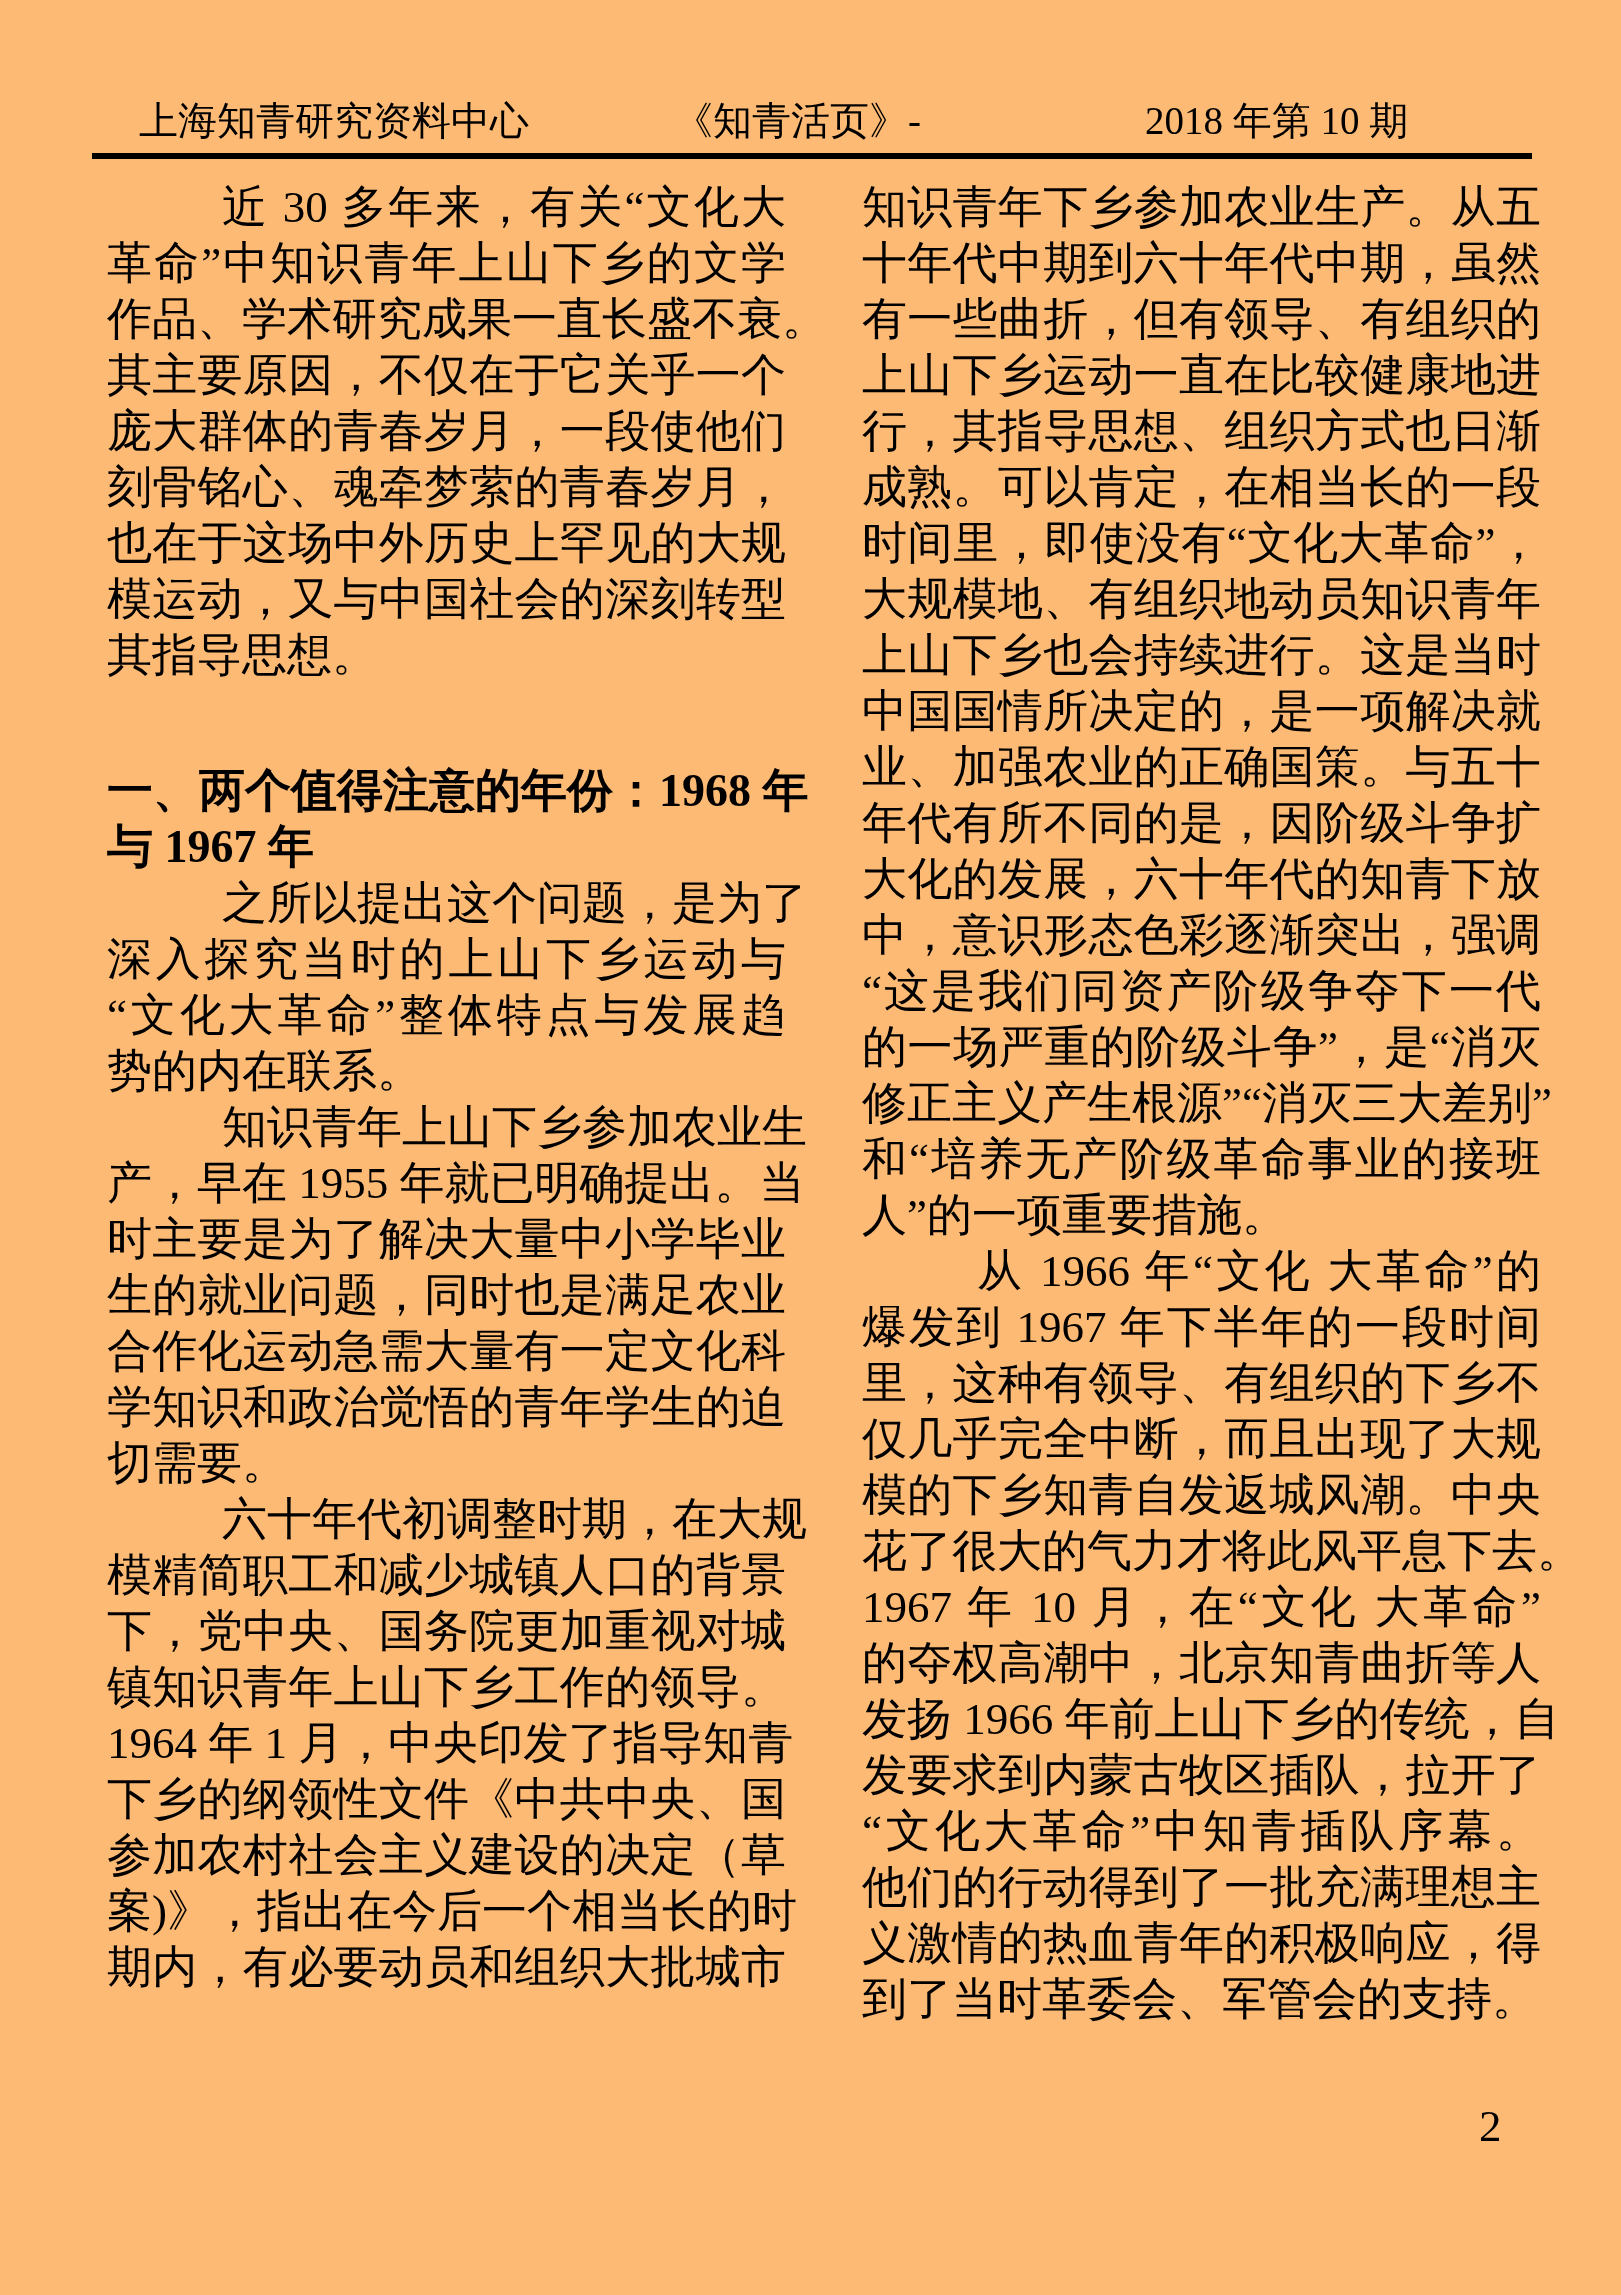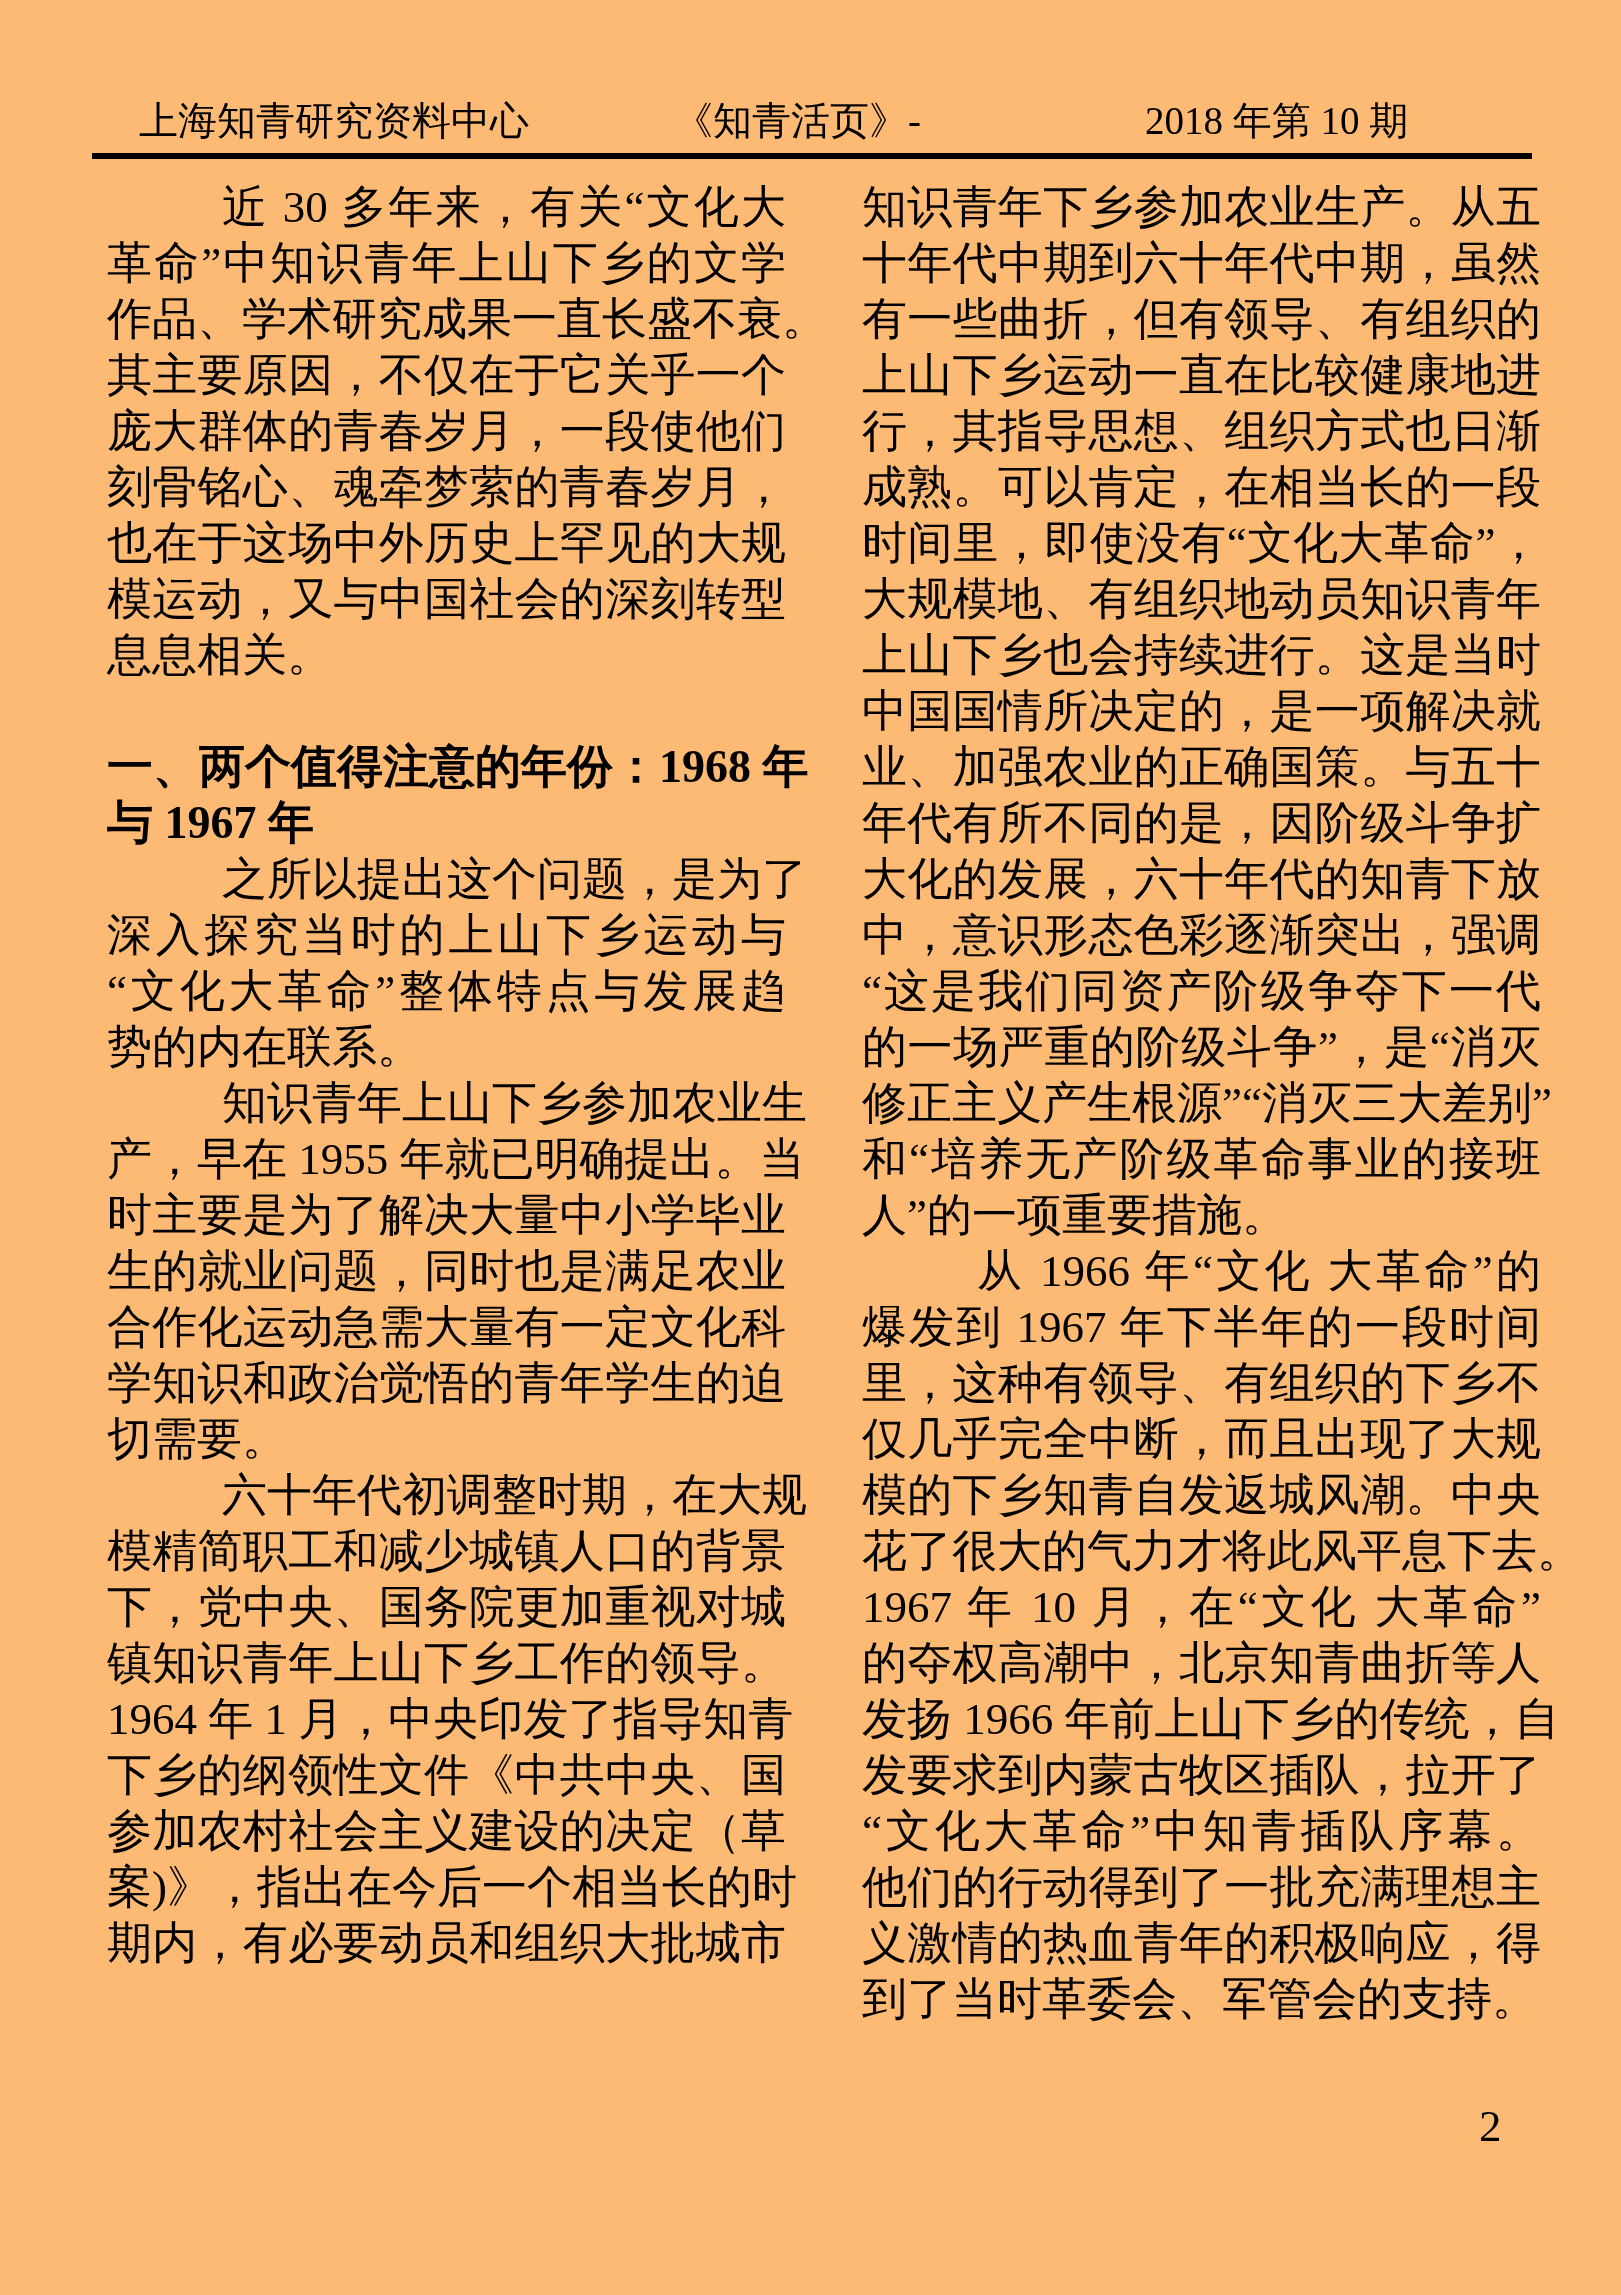--- a/index.html
+++ b/index.html
@@ -42,21 +42,21 @@
     height:56px;
     line-height:56px;
     font-size:45px;
     text-align:justify;
     text-align-last:justify;
     white-space:nowrap;
   }
   .ln.first{text-indent:115px;}
   .ln.end{text-align-last:left;white-space:normal;}
   .ln.blank{height:56px;}
-  .ln.heading{font-weight:bold;font-size:46px;}
+  .ln.heading{font-weight:bold;font-size:46px;margin-top:24px;}
   .ln.heading-end{font-weight:bold;font-size:46px;text-align-last:left;}
   .pagenum{
     position:absolute;
     left:1479px;
     top:2098px;
     font-size:45px;
     line-height:56px;
   }
 </style>
 </head>
@@ -74,21 +74,21 @@
 
   <div class="col col-left">
       <div class="ln first">近 30 多年来，有关“文化大</div>
       <div class="ln full">革命”中知识青年上山下乡的文学</div>
       <div class="ln full">作品、学术研究成果一直长盛不衰。</div>
       <div class="ln full">其主要原因，不仅在于它关乎一个</div>
       <div class="ln full">庞大群体的青春岁月，一段使他们</div>
       <div class="ln full">刻骨铭心、魂牵梦萦的青春岁月，</div>
       <div class="ln full">也在于这场中外历史上罕见的大规</div>
       <div class="ln full">模运动，又与中国社会的深刻转型</div>
-      <div class="ln end">息息相关。</div>
+      <div class="ln end">其指导思想。</div>
       <div class="ln blank"></div>
       <div class="ln heading">一、两个值得注意的年份：1968 年</div>
       <div class="ln heading-end">与 1967 年</div>
       <div class="ln first">之所以提出这个问题，是为了</div>
       <div class="ln full">深入探究当时的上山下乡运动与</div>
       <div class="ln full">“文化大革命”整体特点与发展趋</div>
       <div class="ln end">势的内在联系。</div>
       <div class="ln first">知识青年上山下乡参加农业生</div>
       <div class="ln full">产，早在 1955 年就已明确提出。当</div>
       <div class="ln full">时主要是为了解决大量中小学毕业</div>

